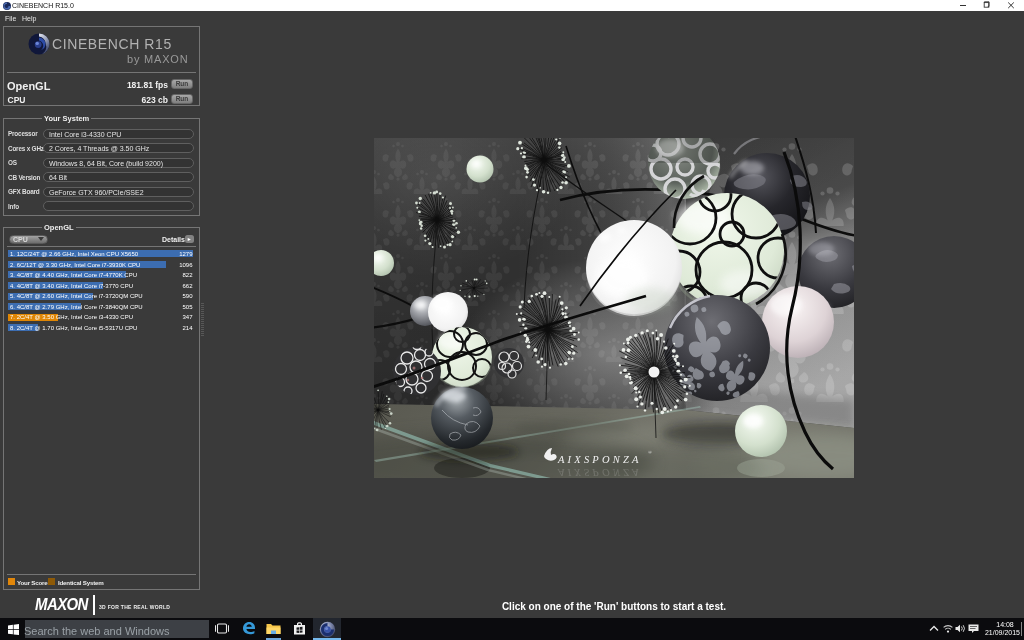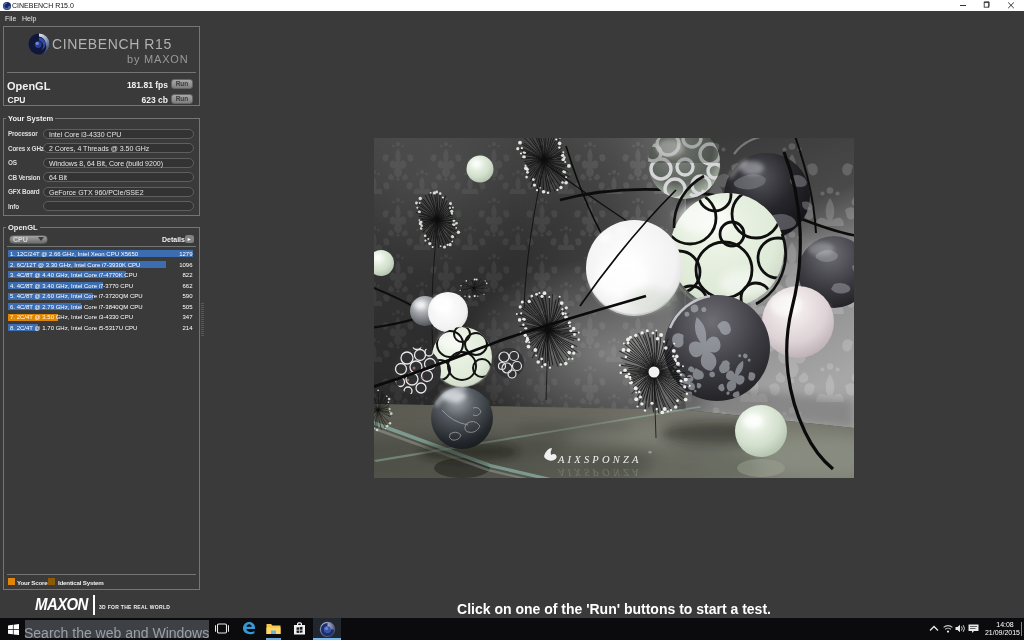--- a/index.html
+++ b/index.html
@@ -3,21 +3,21 @@
 <meta charset="utf-8">
 <style>
 * { margin:0; padding:0; box-sizing:border-box; }
 html,body { width:1024px; height:640px; overflow:hidden; background:#3a3a3a; font-family:"Liberation Sans",sans-serif; }
 .abs { position:absolute; }
 #titlebar { left:0; top:0; width:1024px; height:11px; background:#ffffff; }
 #titletext { left:12px; top:2px; font-size:7px; color:#111; }
 #menubar { left:0; top:11px; width:1024px; height:15px; background:#3a3a3a; }
 .menuitem { top:15px; font-size:7px; color:#e4e4e4; font-weight:normal; }
 .gbox { border:1px solid #757575; background:#3a3a3a; }
-.glabel { font-size:7.5px; font-weight:bold; color:#eee; background:#3a3a3a; padding:0 2px; z-index:3; }
+.glabel { font-size:7.5px; font-weight:bold; color:#eee; background:#3a3a3a; padding:0 2px; z-index:3;margin-left:36px; }
 .flabel { font-size:6.4px; font-weight:bold; color:#ddd; letter-spacing:-0.2px; }
 .finput { left:43px; width:151px; height:10px; background:#333333; border:1px solid #5f5f5f; border-radius:5px; font-size:7px; color:#e6e6e6; padding-left:5px; line-height:9px; }
 .runbtn { left:171px; width:22px; height:10px; background:linear-gradient(#a8a8a8,#7f7f7f); border-radius:3px; border:1px solid #666; color:#3c3c3c; font-size:6.5px; text-align:center; line-height:8.5px; font-weight:bold; }
 .rrow { left:7.5px; height:7px; }
 .rbar { position:absolute; left:0; top:0; height:7px; }
 .rtxt { position:absolute; left:2.5px; top:0.8px; font-size:6px; color:#fff; white-space:nowrap; }
 .rscore { position:absolute; top:0.8px; font-size:6px; color:#fff; text-align:right; width:185px; }
 .sep { background:#757575; height:1px; }
 </style>
 </head>
@@ -1085,31 +1085,31 @@
       <path d="M410,14 C429,62 431,120 418,170 C407,214 414,258 431,294 C439,311 448,322 459,331" stroke="#0b0b0b" stroke-width="3.2" fill="none"></path>
       <path d="M302,52 C272,82 238,122 206,168" stroke="#0c0c0c" stroke-width="1.7" fill="none"></path>
       <g fill="#f0f0f0">
         <path d="M170,318 q3,-8 8,-8 q-2,4 -1,7 q3,-2 5,0 q2,3 -2,5 q-4,2 -8,-1 q-2,-1.5 -2,-3 Z"></path>
         <text x="184" y="325" font-family="Liberation Serif,serif" font-size="10.5" letter-spacing="3.2" fill="#f0f0f0">AIXSPONZA</text>
         <text x="274" y="316" font-family="Liberation Serif,serif" font-size="5" fill="#f0f0f0">®</text>
       </g>
       <text x="184" y="-331" font-family="Liberation Serif,serif" font-size="10.5" letter-spacing="3.2" fill="#e8e8e8" opacity="0.18" transform="scale(1,-1)">AIXSPONZA</text>
     </svg></div>
 
-<div class="abs" style="left:374px;top:601px;width:480px;text-align:center;font-size:14px;font-weight:bold;color:#fff">Click on one of the 'Run' buttons to start a test.</div>
+<div class="abs" style="left:374px;top:601px;width:480px;text-align:center;font-size:10px;font-weight:bold;color:#fff">Click on one of the 'Run' buttons to start a test.</div>
 
 <div class="abs" style="left:0;top:618px;width:1024px;height:22px;background:#0b0b0e"></div>
 <svg class="abs" style="left:7.5px;top:623.5px" width="11.5" height="11" viewBox="0 0 11.5 11">
     <path d="M0,1.4 L4.9,0.75 L4.9,5.2 L0,5.2 Z" fill="#fff"></path>
     <path d="M5.6,0.65 L11.5,0 L11.5,5.2 L5.6,5.2 Z" fill="#fff"></path>
     <path d="M0,5.9 L4.9,5.9 L4.9,10.3 L0,9.65 Z" fill="#fff"></path>
     <path d="M5.6,5.9 L11.5,5.9 L11.5,11 L5.6,10.4 Z" fill="#fff"></path>
   </svg>
 <div class="abs" style="left:25px;top:620px;width:184px;height:18px;background:#3d4045"></div>
-<div class="abs" style="left:24px;top:624.5px;font-size:14px;color:#99a0a6">Search the web and Windows</div>
+<div class="abs" style="left:24px;top:624.5px;font-size:11px;color:#99a0a6">Search the web and Windows</div>
 <div id="taskicons"></div>
 <div class="abs" style="left:988px;top:620.5px;width:34px;text-align:center;font-size:7px;color:#fff">14:08</div>
 <div class="abs" style="left:983px;top:629px;width:39px;text-align:center;font-size:7px;color:#fff">21/09/2015</div>
 <div class="abs" style="left:1020.5px;top:622px;width:1px;height:14px;background:#888"></div>
 
 <svg class="abs" style="left:215px;top:622px" width="14" height="13" viewBox="0 0 14 13">
     <rect x="2.5" y="2" width="9" height="9" rx="1.2" fill="none" stroke="#e8e8e8" stroke-width="1.1"></rect>
     <path d="M1,3.5 L0.5,3.5 L0.5,9.5 L1,9.5 M13,3.5 L13.5,3.5 L13.5,9.5 L13,9.5" stroke="#e8e8e8" stroke-width="1" fill="none"></path>
   </svg>
 <svg class="abs" style="left:242px;top:621px" width="14" height="14" viewBox="0 0 14 14">

